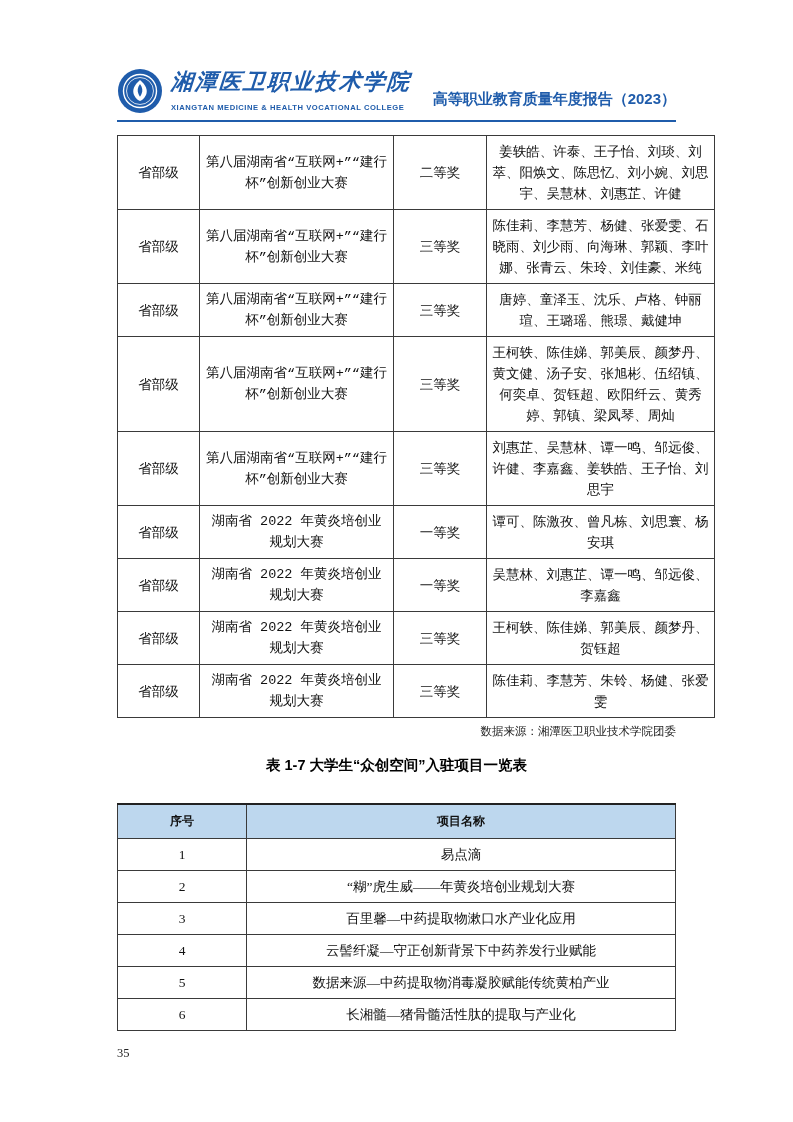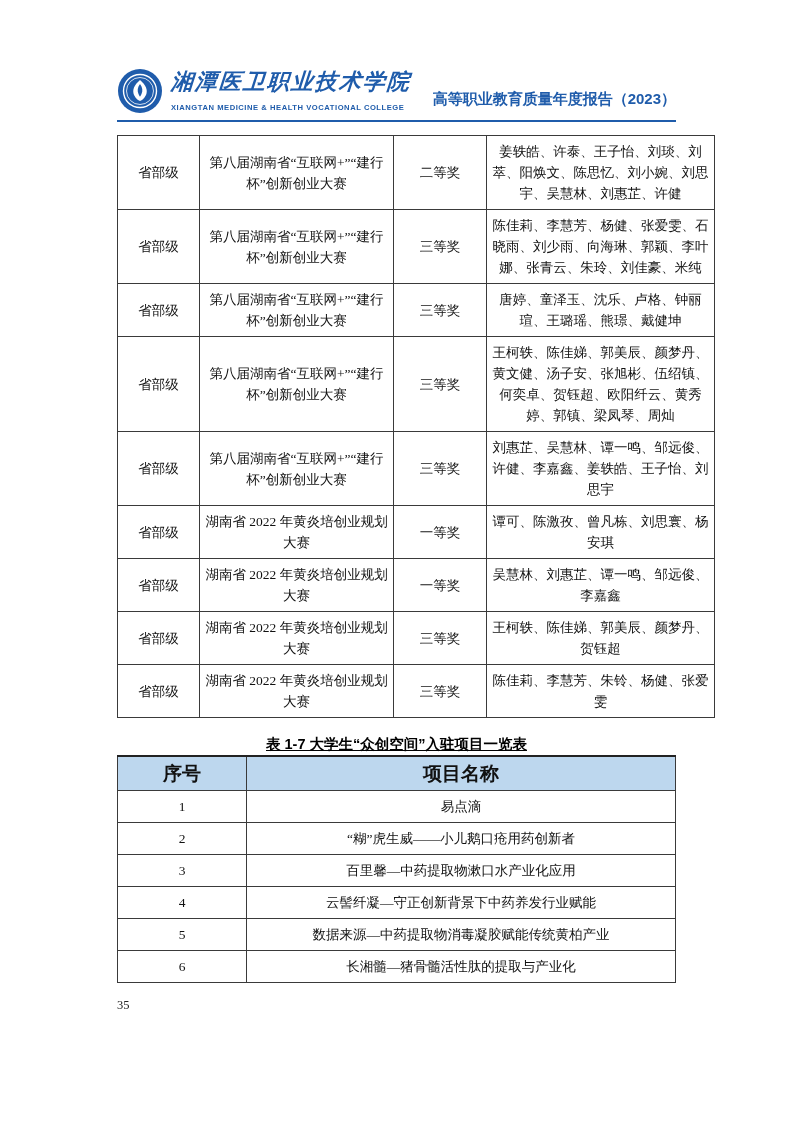--- a/index.html
+++ b/index.html
@@ -50,41 +50,41 @@
 
   
   table{border-collapse:collapse;width:559px;table-layout:fixed;}
   .awards{margin-top:13px;font-size:13.5px;}
   .awards td{
     border:1px solid #3a3a3a;
     text-align:center;vertical-align:middle;
     padding:5px 5px;line-height:21px;
   }
   .awards .c0{width:71px;}
-  .awards .c1{width:183px;}
+  .awards .c1{width:183px;font-family:Liberation Mono, monospace;}
   .awards .c2{width:82px;}
   .awards .c3{width:217px;margin-left:32px;}
 
   .source{
     text-align:right;font-size:11.5px;color:#222;
     margin-top:5px;line-height:16px;
   }
 
   
   .t2title{
     text-align:center;font-weight:bold;font-size:14.5px;
     font-family:"Liberation Sans","DejaVu Sans",sans-serif;
-    margin-top:17px;margin-bottom:1px;color:#000;text-decoration:underline;
+    margin-top:17px;margin-bottom:28px;color:#000;
   }
   .projects{font-size:13.5px;}
   .projects th{
     background:var(--thead-bg);
     border:1px solid #3a3a3a;border-top:2px solid #222;
     font-family:"Liberation Sans","DejaVu Sans",sans-serif;
-    font-weight:bold;font-size:19px;
+    font-weight:bold;font-size:12px;
     padding:7px 4px;line-height:19px;text-align:center;
   }
   .projects td{
     border:1px solid #3a3a3a;
     text-align:center;vertical-align:middle;
     padding:6px 4px;line-height:19px;
   }
   .projects .p0{width:120px;}
 
   .pageno{
@@ -168,38 +168,39 @@
           </tr>
           <tr>
             <td class="c0">省部级</td>
             <td class="c1">湖南省 2022 年黄炎培创业规划大赛</td>
             <td class="c2">三等奖</td>
             <td class="c3">陈佳莉、李慧芳、朱铃、杨健、张爱雯</td>
           </tr>
         </tbody>
     </table>
 
+    <div class="source">数据来源：湘潭医卫职业技术学院团委</div>
 
     <div class="t2title">表 1-7 大学生“众创空间”入驻项目一览表</div>
 
     <table class="projects">
       <thead>
         <tr>
           <th class="p0">序号</th>
           <th>项目名称</th>
         </tr>
       </thead>
       <tbody>
           <tr>
             <td class="p0">1</td>
             <td class="p1">易点滴</td>
           </tr>
           <tr>
             <td class="p0">2</td>
-            <td class="p1">“糊”虎生威——小儿鹅口疮用药创新者</td>
+            <td class="p1">“糊”虎生威——年黄炎培创业规划大赛</td>
           </tr>
           <tr>
             <td class="p0">3</td>
             <td class="p1">百里馨—中药提取物漱口水产业化应用</td>
           </tr>
           <tr>
             <td class="p0">4</td>
             <td class="p1">云髻纤凝—守正创新背景下中药养发行业赋能</td>
           </tr>
           <tr>

